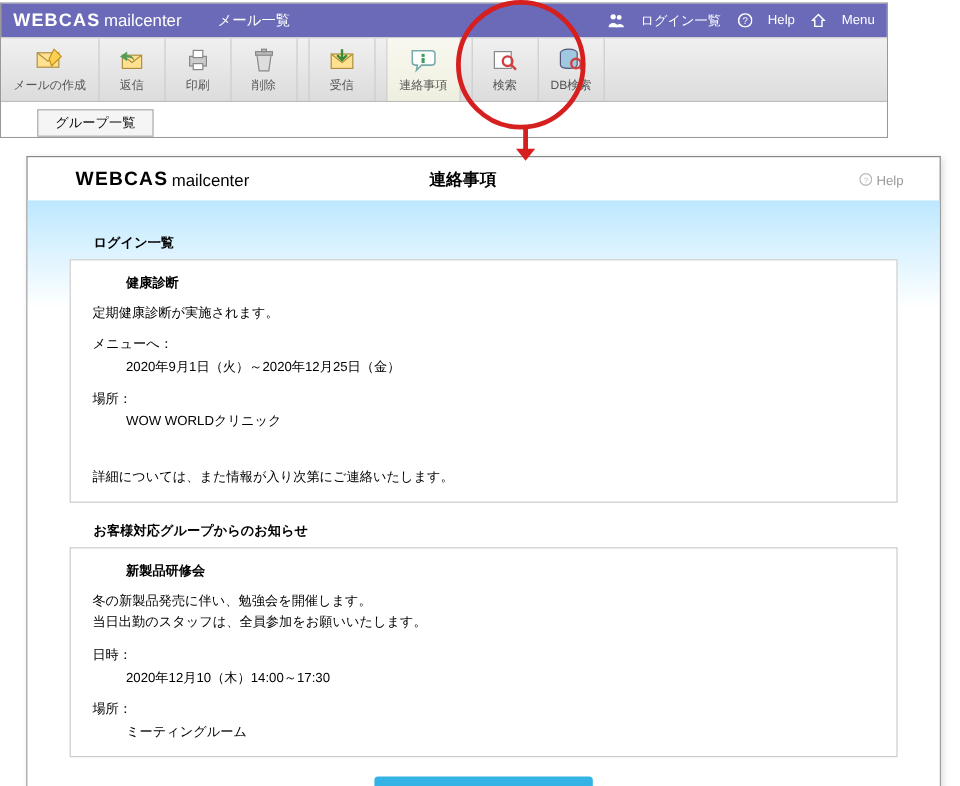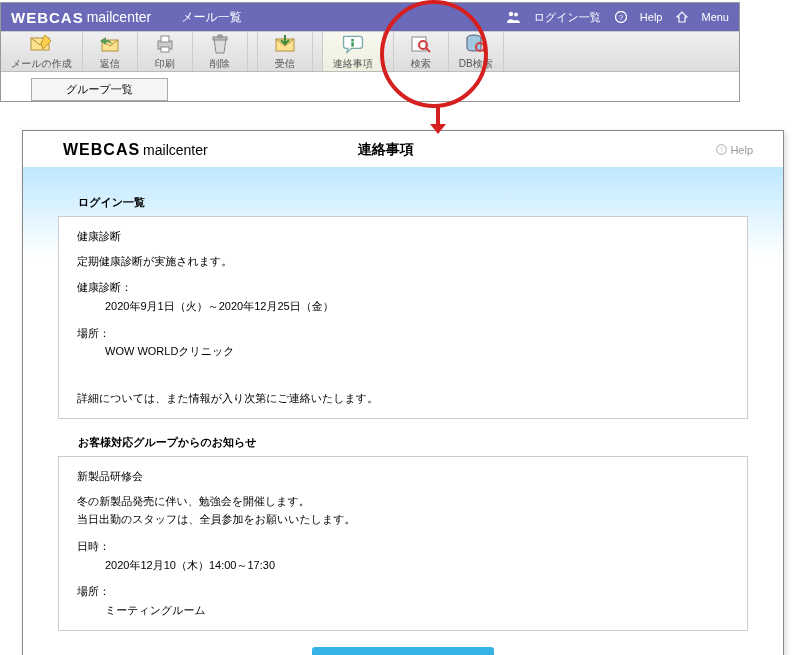--- a/index.html
+++ b/index.html
@@ -9,46 +9,46 @@
 .top-window { border: 1px solid #999; width: 740px; margin-top: 2px; }
 .header-bar { background: #6a6ab8; color: #fff; display: flex; align-items: center; padding: 4px 10px; height: 28px; font-size: 12px; }
 .logo { font-weight: bold; font-size: 15px; letter-spacing: 1px; }
 .logo-thin { font-weight: normal; font-size: 14px; margin-left: 3px; }
 .header-spacer { flex: 1; }
 .header-link { margin-left: 14px; cursor: pointer; display: flex; align-items: center; gap: 13px; font-size: 11px; }
 .header-mail { margin-left: 30px; font-size: 12px; }
 
 
 .toolbar { background: linear-gradient(#f0f0f0, #dcdcdc); display: flex; border-top: 1px solid #ccc; border-bottom: 1px solid #bbb; }
-.tool-btn { display: flex; flex-direction: column; align-items: center; justify-content: center; padding: 4px 10px; border-right: 1px solid #ccc; cursor: pointer; min-width: 55px; font-size: 10px; color: #555; height: 39px; }
+.tool-btn { display: flex; flex-direction: column; align-items: center; justify-content: center; padding: 4px 10px; border-right: 1px solid #ccc; cursor: pointer; min-width: 55px; font-size: 10px; color: #555; height: 52px; }
 .tool-btn .icon-area { width: 28px; height: 24px; display: flex; align-items: center; justify-content: center; margin-bottom: 2px; }
 .tool-btn.active { background: linear-gradient(#f8f8f0,#efefe0); }
 .tool-sep { width: 10px; border-right: 1px solid #ccc; }
 
 
 .sub-row { background: #fff; padding: 6px 0 0 30px; }
-.group-tab { display: inline-block; border: 1px solid #aaa; padding: 3px 34px; font-size: 11px; background: #f5f5f5; cursor: pointer; }
+.group-tab { display: inline-block; border: 1px solid #aaa; padding: 3px 14px; font-size: 11px; background: #f5f5f5; cursor: pointer; }
 
 
 .circle-annot { position: absolute; top: 0px; left: 380px; width: 108px; height: 108px; border: 4px solid #d62020; border-radius: 50%; pointer-events: none; z-index: 50; }
 .arrow-down { position: absolute; top: 106px; left: 428px; z-index: 50; pointer-events: none; }
 
 
 .popup { position: absolute; top: 130px; left: 22px; width: 762px; background: #fff; border: 1px solid #888; box-shadow: 2px 2px 6px rgba(0,0,0,0.15); }
 .popup-head { display: flex; align-items: center; padding: 10px 20px 8px 40px; }
 .popup-logo { font-weight: bold; font-size: 16px; letter-spacing: 1px; }
 .popup-logo-thin { font-weight: normal; font-size: 14px; margin-left: 3px; }
 .popup-title { margin-left: 150px; font-size: 14px; font-weight: bold; }
 .popup-head-spacer { flex: 1; }
 .popup-help { font-size: 11px; color: #999; cursor: pointer; margin-right: 10px; }
 
 .popup-body { background: linear-gradient(#bde8ff, #fff 90px); padding: 20px 35px 15px 35px; }
 .section-label { font-size: 11px; font-weight: bold; margin: 8px 0 6px 20px; }
 .notice-box { background: #fff; border: 1px solid #ccc; padding: 10px 18px; margin-bottom: 16px; font-size: 11px; line-height: 1.7; }
-.notice-title { font-weight: normal; margin-bottom: 6px; font-size: 11px; }
+.notice-title { font-weight: bold; margin-bottom: 6px; font-size: 11px; margin-left: 28px; }
 .notice-field { margin-top: 8px; }
 .notice-field-value { margin-left: 28px; }
 
 .menu-btn { display: block; margin: 8px auto 14px auto; background: #34b3e4; color: #fff; border: none; padding: 9px 60px; font-size: 12px; border-radius: 3px; cursor: pointer; }
 
 .svg-icon { width: 24px; height: 22px; }
 </style>
 </head>
 <body>
 
@@ -194,21 +194,21 @@
       <span>Help</span>
     </span>
   </div>
 
   <div class="popup-body">
     <div class="section-label">ログイン一覧</div>
     <div class="notice-box">
       <div class="notice-title">健康診断</div>
       <div>定期健康診断が実施されます。</div>
       <div class="notice-field">
-        <div>健康診断：</div>
+        <div>メニューへ：</div>
         <div class="notice-field-value">2020年9月1日（火）～2020年12月25日（金）</div>
       </div>
       <div class="notice-field">
         <div>場所：</div>
         <div class="notice-field-value">WOW WORLDクリニック</div>
       </div>
       <div style="margin-top:28px">詳細については、また情報が入り次第にご連絡いたします。</div>
     </div>
 
     <div class="section-label">お客様対応グループからのお知らせ</div>

